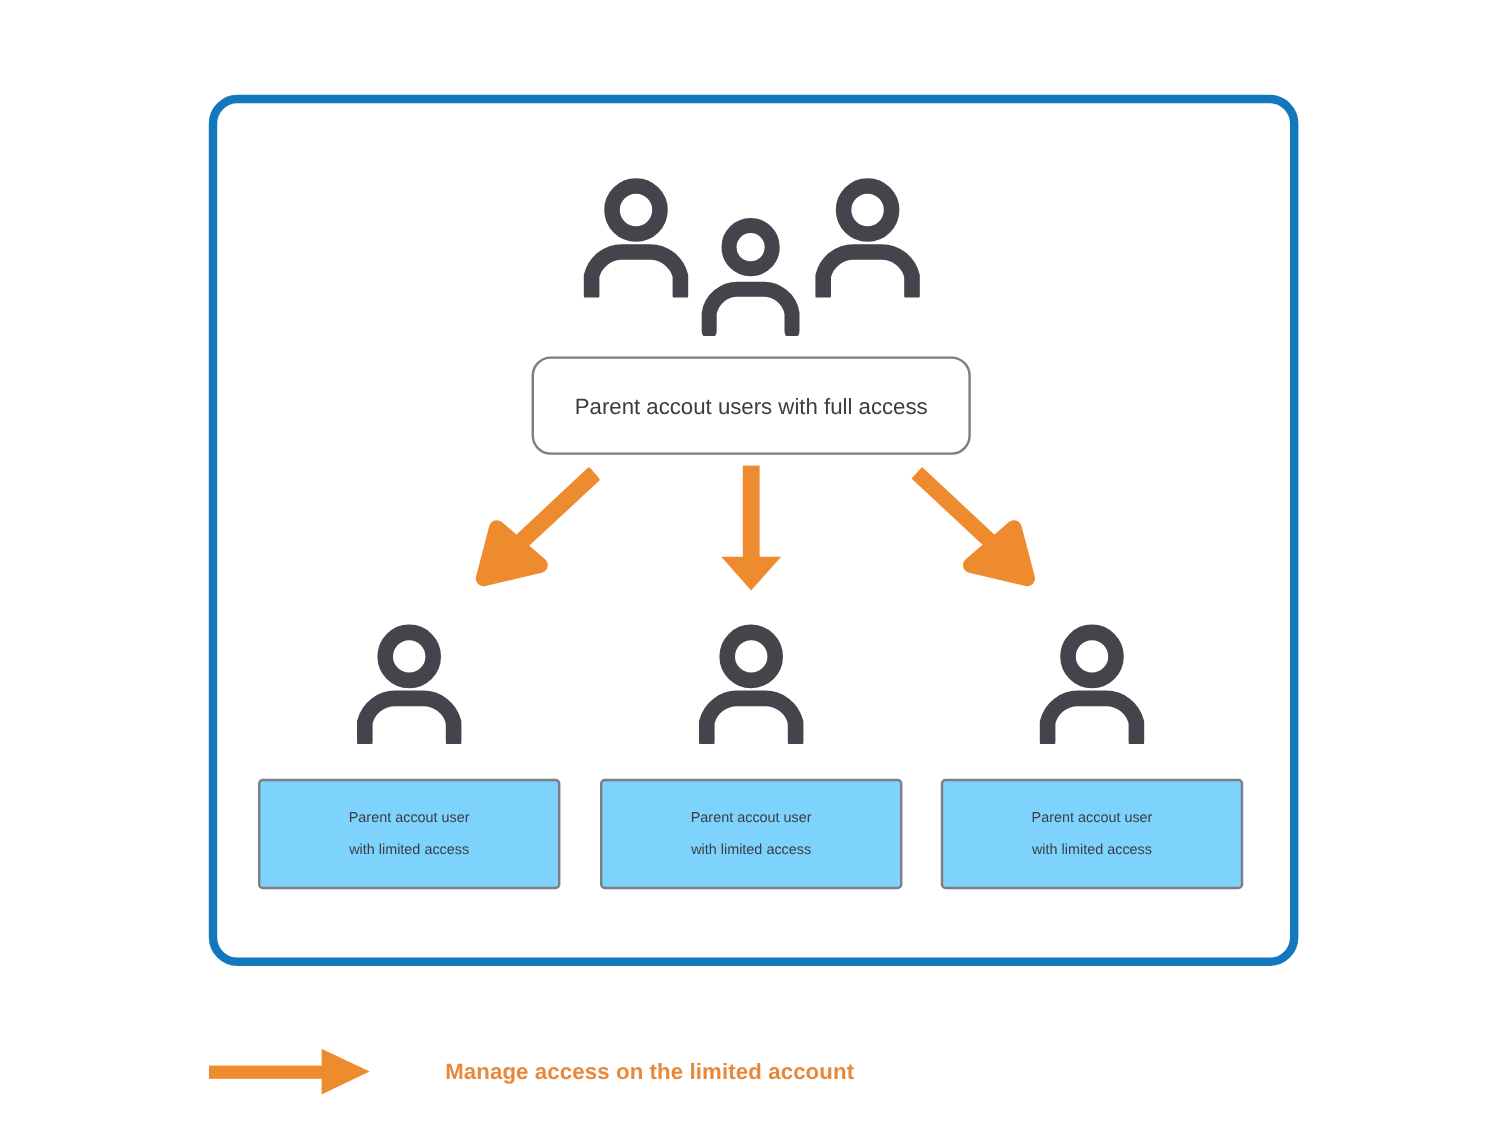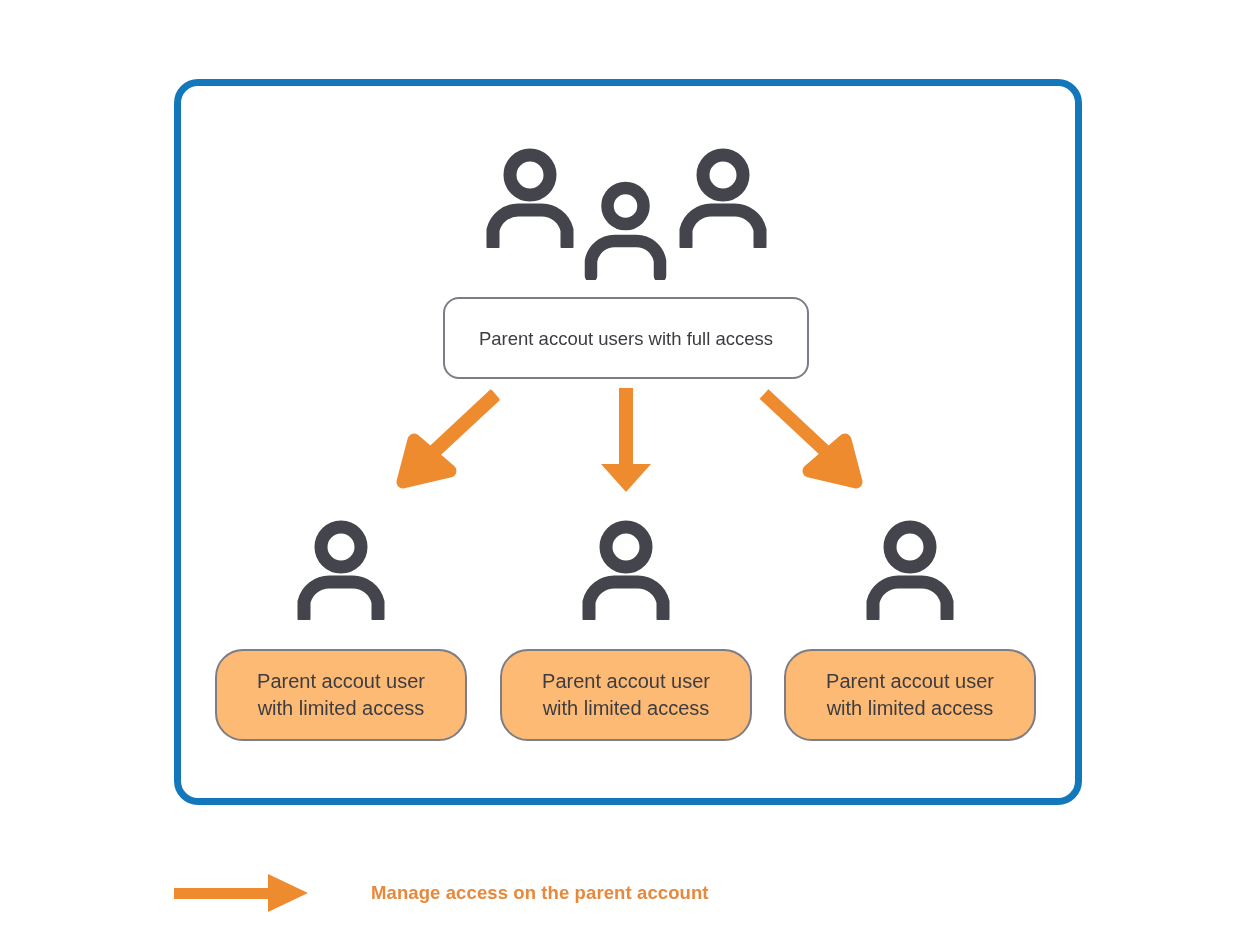--- a/index.html
+++ b/index.html
@@ -115,28 +115,28 @@
     align-items: flex-start;
   }
 
   .child-label {
     position: relative;
     margin-top: 29px;
     width: 252px;
     height: 92px;
     box-sizing: border-box;
     border: 2px solid #7c7d85;
-    border-radius: 28px;
-    background: #fdba74;
+    border-radius: 4px;
+    background: #7dd3fc;
     color: #3c3c42;
     display: flex;
     align-items: center;
     justify-content: center;
     text-align: center;
-    font-size: 20px;
+    font-size: 12px;
     line-height: 27px;
     white-space: pre-line;
   }
 
   
   .legend {
     position: absolute;
     left: 174px;
     top: 872px;
     height: 42px;
@@ -226,16 +226,16 @@
     </div>
     <div class="child-label">Parent accout user
 with limited access</div>
   </div>
 
   <div class="legend">
     <svg class="legend-arrow" width="136" height="42" viewBox="0 0 136 42">
       <rect x="0" y="16" width="98" height="11" fill="#ee8b2e"></rect>
       <path d="M94 2 L134 21 L94 40 Z" fill="#ee8b2e"></path>
     </svg>
-    <span class="legend-text">Manage access on the parent account</span>
+    <span class="legend-text">Manage access on the limited account</span>
   </div>
 
 </div>
 
 </body></html>

